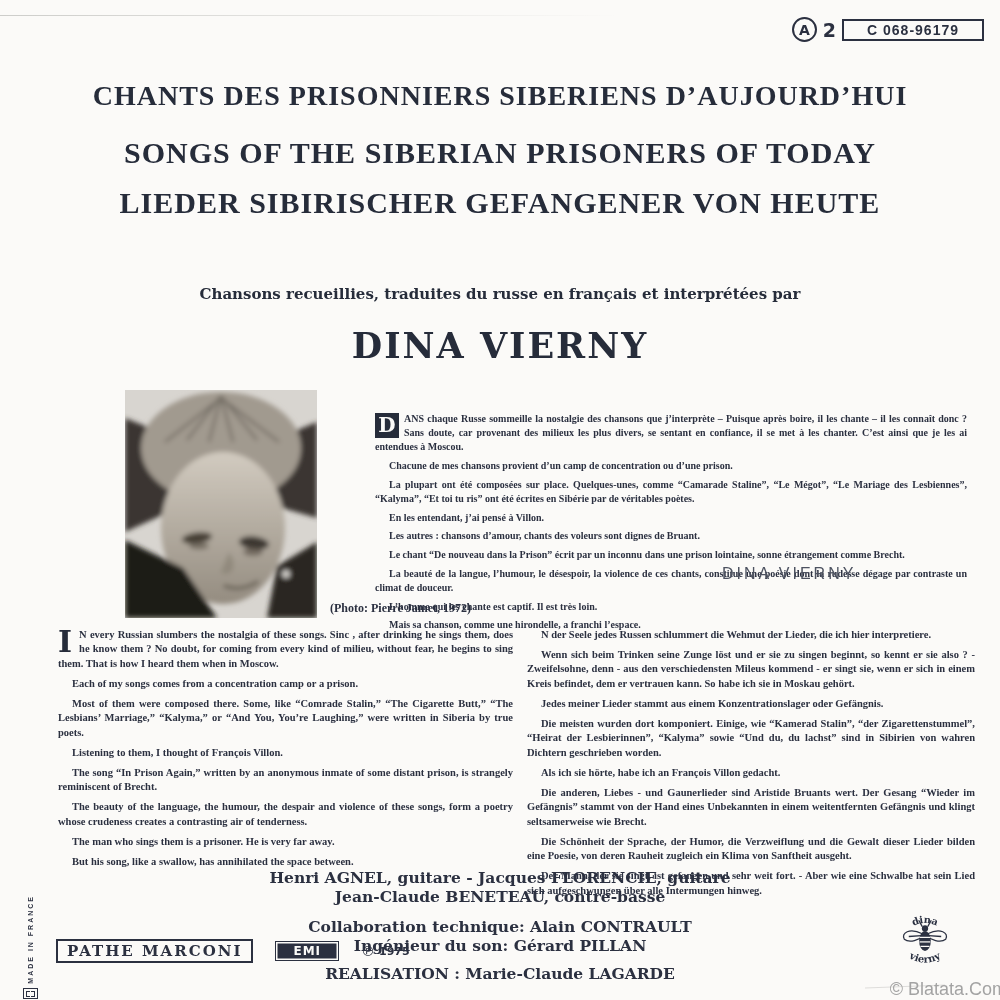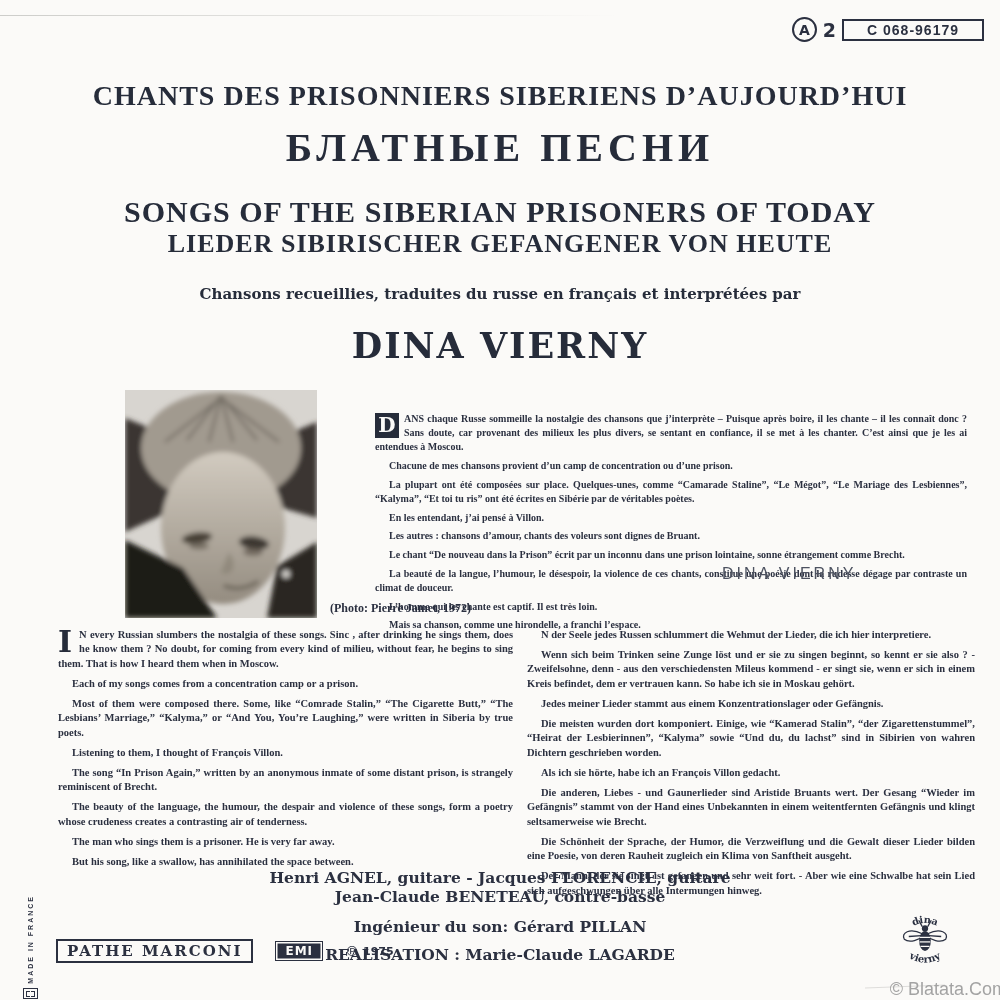--- a/index.html
+++ b/index.html
@@ -15,21 +15,21 @@
     display:flex;align-items:center;justify-content:center;font:bold 14px "DejaVu Sans",sans-serif}
   .plate-num{font:bold 19px "DejaVu Sans",sans-serif}
   .cat-box{border:2px solid #2b3040;padding:1px 23px;font:bold 14px "Liberation Sans",sans-serif;letter-spacing:1px}
 
   
   .titles{position:absolute;top:80px;left:0;right:0;text-align:center;
     font-family:Liberation Serif, serif;font-weight:bold;color:#262c3a}
   .t1{font-size:28px;letter-spacing:1px}
   .t2{font-size:40px;letter-spacing:5px;margin-top:12px}
   .t3{font-size:30px;letter-spacing:1px;margin-top:24px}
-  .t4{font-size:26px;letter-spacing:1px;}
+  .t4{font-size:30px;letter-spacing:1px;margin-top:16px}
   .subtitle{position:absolute;top:285px;left:0;right:0;text-align:center;
     font:bold 15px "DejaVu Serif",serif;color:#262c3a}
   .artist{position:absolute;top:325px;left:0;right:0;text-align:center;
     font:bold 35px "DejaVu Serif",serif;letter-spacing:2px;color:#262c3a}
 
   
   .photo{position:absolute;left:125px;top:390px;width:192px;height:228px}
   .caption{position:absolute;left:330px;top:601px;font:bold 12px "Liberation Serif",serif}
 
   
@@ -61,21 +61,21 @@
   .made{position:absolute;left:23px;top:895px;display:flex;flex-direction:column;align-items:center;gap:4px}
   .made-text{writing-mode:vertical-rl;transform:rotate(180deg);
     font:bold 7px "Liberation Sans",sans-serif;letter-spacing:2px;color:#2b3040}
   .rights-logo{width:13px;height:9px;border:1px solid #2b3040;position:relative}
   .rights-logo::before{content:"";position:absolute;left:2px;top:2px;width:3px;height:4px;
     border:1px solid #2b3040;border-right:none}
   .rights-logo::after{content:"";position:absolute;right:2px;top:2px;width:3px;height:4px;
     border:1px solid #2b3040;border-left:none}
   .pathe-row{position:absolute;left:56px;top:939px;display:flex;align-items:center;gap:22px}
   .pathe-box{border:2px solid #2b3040;padding:1px 9px;font:bold 15px "DejaVu Serif",serif;letter-spacing:2px}
-  .emi-box{background:#2b3040;color:#fbfaf8;padding:2px 9px;font:bold 12px "DejaVu Sans",sans-serif;
+  .emi-box{background:#2b3040;color:#fbfaf8;padding:2px 17px;font:bold 12px "DejaVu Sans",sans-serif;
     letter-spacing:1px;box-shadow:inset 0 0 0 1.5px #fbfaf8;border:1px solid #2b3040}
   .p-year{display:flex;align-items:center;gap:4px;font:bold 11px "DejaVu Sans",sans-serif}
   .p-sym{font-size:14px;font-weight:normal}
 
   
   .bee{position:absolute;left:898px;top:911px;width:54px;height:60px}
   .watermark{position:absolute;right:-7px;bottom:0;font:18px "Liberation Sans",sans-serif;color:#a3a3a3}
 </style>
 </head>
 <body>
@@ -87,21 +87,20 @@
   <div class="plate">
     <span class="circle-a">
         <span>A</span>
       </span>
     <span class="plate-num">2</span>
     <span class="cat-box">C 068-96179</span>
   </div>
 
   <div class="titles">
     <div class="t1">CHANTS DES PRISONNIERS SIBERIENS D’AUJOURD’HUI</div>
-    <div class="t2">БЛАТНЫЕ ПЕСНИ</div>
     <div class="t3">SONGS OF THE SIBERIAN PRISONERS OF TODAY</div>
     <div class="t4">LIEDER SIBIRISCHER GEFANGENER VON HEUTE</div>
   </div>
 
   <div class="subtitle">Chansons recueillies, traduites du russe en français et interprétées par</div>
   <div class="artist">DINA VIERNY</div>
 
   <svg class="photo" viewBox="0 0 192 228" aria-hidden="true">
     <defs>
       <filter id="soft" x="-10%" y="-10%" width="120%" height="120%">
@@ -172,20 +171,21 @@
     <p>Als ich sie hörte, habe ich an François Villon gedacht.</p>
     <p>Die anderen, Liebes - und Gaunerlieder sind Aristide Bruants wert. Der Gesang “Wieder im Gefängnis” stammt von der Hand eines Unbekannten in einem weitentfernten Gefängnis und klingt seltsamerweise wie Brecht.</p>
     <p>Die Schönheit der Sprache, der Humor, die Verzweiflung und die Gewalt dieser Lieder bilden eine Poesie, von deren Rauheit zugleich ein Klima von Sanftheit ausgeht.</p>
     <p>Der Mann, der sie singt, ist gefangen und sehr weit fort. - Aber wie eine Schwalbe hat sein Lied sich aufgeschwungen über alle Intermungen hinweg.</p>
   </div>
 
   <div class="credits">
     <div class="l">Henri AGNEL, guitare - Jacques FLORENCIE, guitare</div>
     <div class="l">Jean-Claude BENETEAU, contre-basse</div>
     <div class="sp1"></div>
+    <div class="l">Collaboration technique: Alain CONTRAULT</div>
     <div class="l">Ingénieur du son: Gérard PILLAN</div>
     <div class="sp2"></div>
     <div class="l">REALISATION : Marie-Claude LAGARDE</div>
   </div>
 
   <div class="made">
     <span class="made-text">MADE IN FRANCE</span>
     <span class="rights-logo"></span>
   </div>
   <div class="pathe-row">

